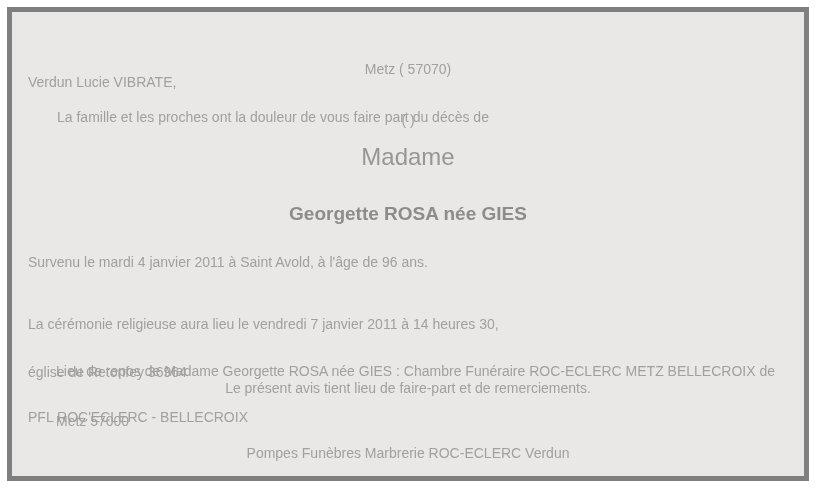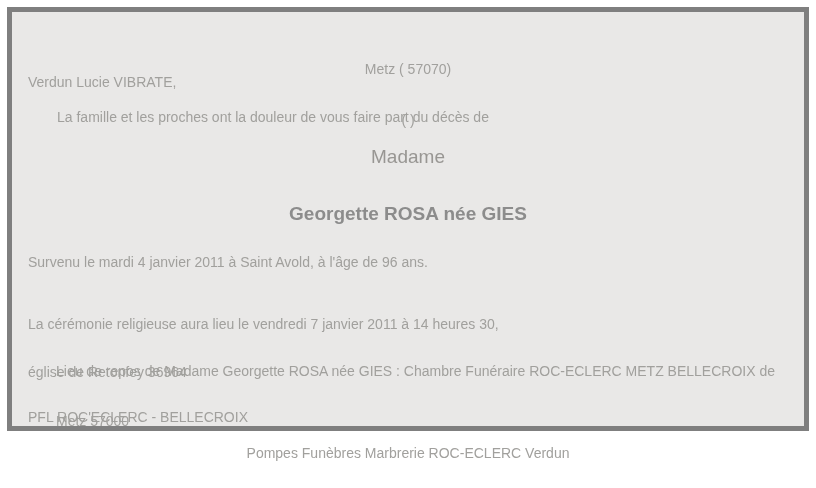--- a/index.html
+++ b/index.html
@@ -6,41 +6,41 @@
     margin: 0;
     padding: 0;
     background: #ffffff;
     width: 816px;
     height: 488px;
     overflow: hidden;
   }
   .page {
     position: relative;
     margin: 7px;
-    height: 424px;
+    height: 474px;
     box-sizing: border-box;
     border: 5px solid #7f7f7f;
     background: #e9e8e7;
     font-family: "Liberation Sans", sans-serif;
     font-size: 14px;
     color: #a1a09d;
   }
   .blk {
     position: absolute;
     left: 0;
     right: 0;
     line-height: 16px;
     white-space: pre;
   }
   .left   { text-align: left; padding-left: 16px; }
   .center { text-align: center; }
   .header-blk   { top: 15px;  line-height: 17px; }
   .recipient-blk{ top: 62px;  }
   .intro-blk    { top: 97px; padding-left: 45px;  }
-  .civility-blk { top: 134px; font-size: 19px; line-height: 21px; color: #989693; }
+  .civility-blk { top: 134px; font-size: 24px; line-height: 21px; color: #989693; }
   .title-blk    { top: 185px; font-size: 19px; line-height: 33px; font-weight: bold; color: #8c8c8c; }
   .death-blk    { top: 242px; }
   .ceremony-blk { top: 272px; }
   .repos-blk    { top: 318px; line-height: 16.5px; padding-left: 44px; }
   .notice-blk   { top: 368px; }
   .funeral-blk  { top: 397px; }
   .signature-blk{ top: 433px; }
 </style>
 </head>
 <body>
@@ -65,18 +65,19 @@
   <div class="blk left ceremony-blk">
     <div>La cérémonie religieuse aura lieu le vendredi 7 janvier 2011 à 14 heures 30,</div>
     <div>église de Retonfey 36964</div>
   </div>
 
   <div class="blk left repos-blk">
     <div>Lieu de repos de Madame Georgette ROSA née GIES : Chambre Funéraire ROC-ECLERC METZ BELLECROIX de</div>
     <div>Metz 57000</div>
   </div>
 
+  <div class="blk center notice-blk">Le présent avis tient lieu de faire-part et de remerciements.</div>
 
   <div class="blk left funeral-blk">PFL ROC'ECLERC - BELLECROIX</div>
 
   <div class="blk center signature-blk">Pompes Funèbres Marbrerie ROC-ECLERC Verdun</div>
 
 </div>
 
 </body></html>

